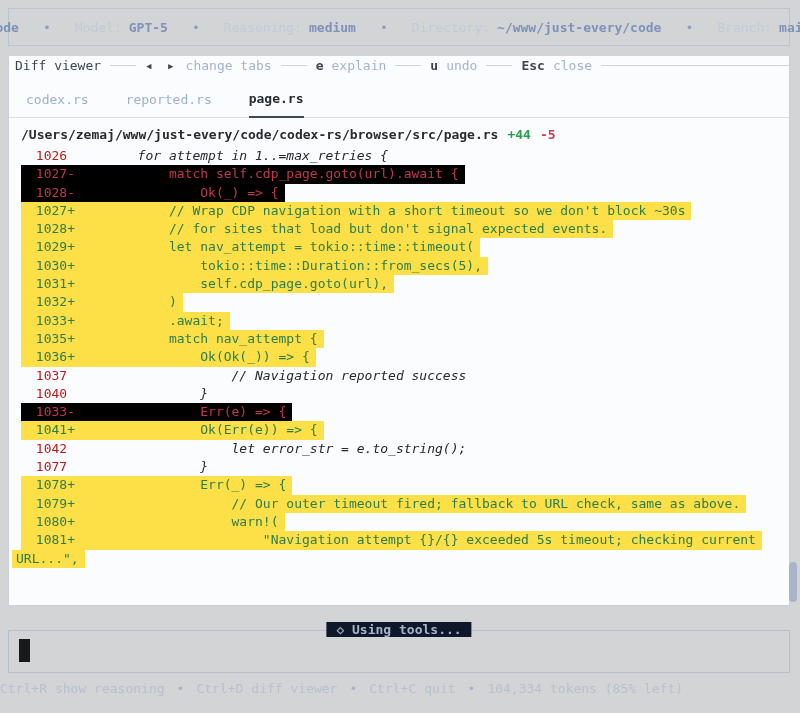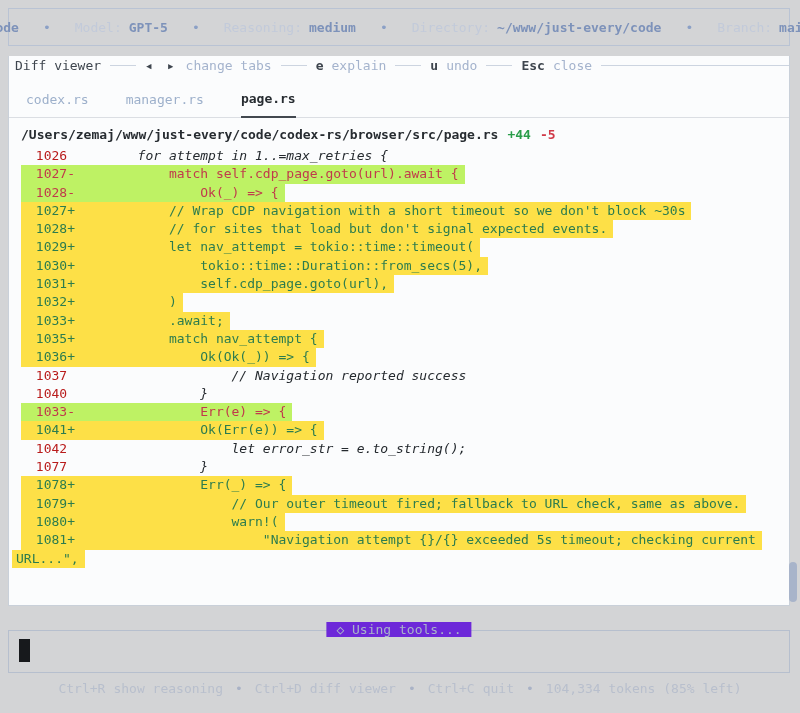--- a/index.html
+++ b/index.html
@@ -49,48 +49,48 @@
   }
   
   .pathrow{margin:9px 8px 2px 12px;height:18px;color:#272c31;font-weight:bold;white-space:pre;}
   .path-add{color:#2a9d4a;margin-left:9px;}
   .path-del{color:#d13a49;margin-left:9px;}
   
   .lines{margin-top:0px;}
   .drow{height:18.3px;line-height:18.3px;padding-left:12px;white-space:pre;}
   .drow .hl{display:inline-block;height:18.3px;padding:0 6px 0 4px;}
   .drow.add .hl{background:#fde047;}
-  .drow.del .hl{background:#bef264;}
+  .drow.del .hl{background:#000000;}
   .num{display:inline-block;width:50px;text-align:right;white-space:pre;}
   .drow.ctx .num{color:#b91c1c;}
   .drow.ctx .code{color:#24292e;font-style:italic;}
   .drow.del .num,.drow.del .code{color:#c03a4b;}
   .drow.add .num,.drow.add .code{color:#2c7c4e;}
   .drow.wrap{padding-left:3px;}
   
   .scroll-thumb{
     position:absolute;left:789px;top:562px;width:8px;height:40px;
     background:#a8b4ca;border-radius:4px;
   }
   
   .composer{
     position:absolute;left:8px;top:630px;width:780px;height:41px;
     border:1px solid #b6bfce;
   }
   .composer-label{
     position:absolute;top:-9px;left:50%;transform:translateX(-50%);
-    background:#6d28d9;padding:0 10px;color:#a9b4c8;white-space:nowrap;
+    background:#0f172a;padding:0 10px;color:#a9b4c8;white-space:nowrap;font-weight:bold;
   }
   .cursor{
     position:absolute;left:10px;top:8px;width:11px;height:23px;background:#17191c;
   }
   
   .statusbar{
     position:absolute;left:0;top:678px;width:100%;height:20px;
-    display:flex;align-items:center;justify-content:center;gap:12px;
+    display:flex;align-items:center;justify-content:flex-start;gap:12px;
     color:#b8bfcd;white-space:nowrap;
   }
   .sb-dot{color:#a9b2c6;}
   .sb-item{display:flex;gap:8px;}
 </style>
 </head>
 <body>
 
 <div class="topbar">
   <span class="tb-app">Code</span>
@@ -129,21 +129,21 @@
     <span class="hkey">u</span>
     <span class="hlabel">undo</span>
     <span class="dash"></span>
     <span class="hkey">Esc</span>
     <span class="hlabel">close</span>
     <span class="dash fill"></span>
   </div>
 
   <div class="tabs">
     <span class="tab">codex.rs</span>
-    <span class="tab">manager.rs</span>
+    <span class="tab">reported.rs</span>
     <span class="tab active">page.rs</span>
   </div>
 
   <div class="pathrow"><span>/Users/zemaj/www/just-every/code/codex-rs/browser/src/page.rs</span><span class="path-add">+44</span><span class="path-del">-5</span></div>
 
   <div class="lines">
       <div class="drow ctx"><span class="hl"><span class="num">1026 </span><span class="code">        for attempt in 1..=max_retries {</span></span></div>
       <div class="drow del"><span class="hl"><span class="num">1027-</span><span class="code">            match self.cdp_page.goto(url).await {</span></span></div>
       <div class="drow del"><span class="hl"><span class="num">1028-</span><span class="code">                Ok(_) =&gt; {</span></span></div>
       <div class="drow add"><span class="hl"><span class="num">1027+</span><span class="code">            // Wrap CDP navigation with a short timeout so we don't block ~30s</span></span></div>

